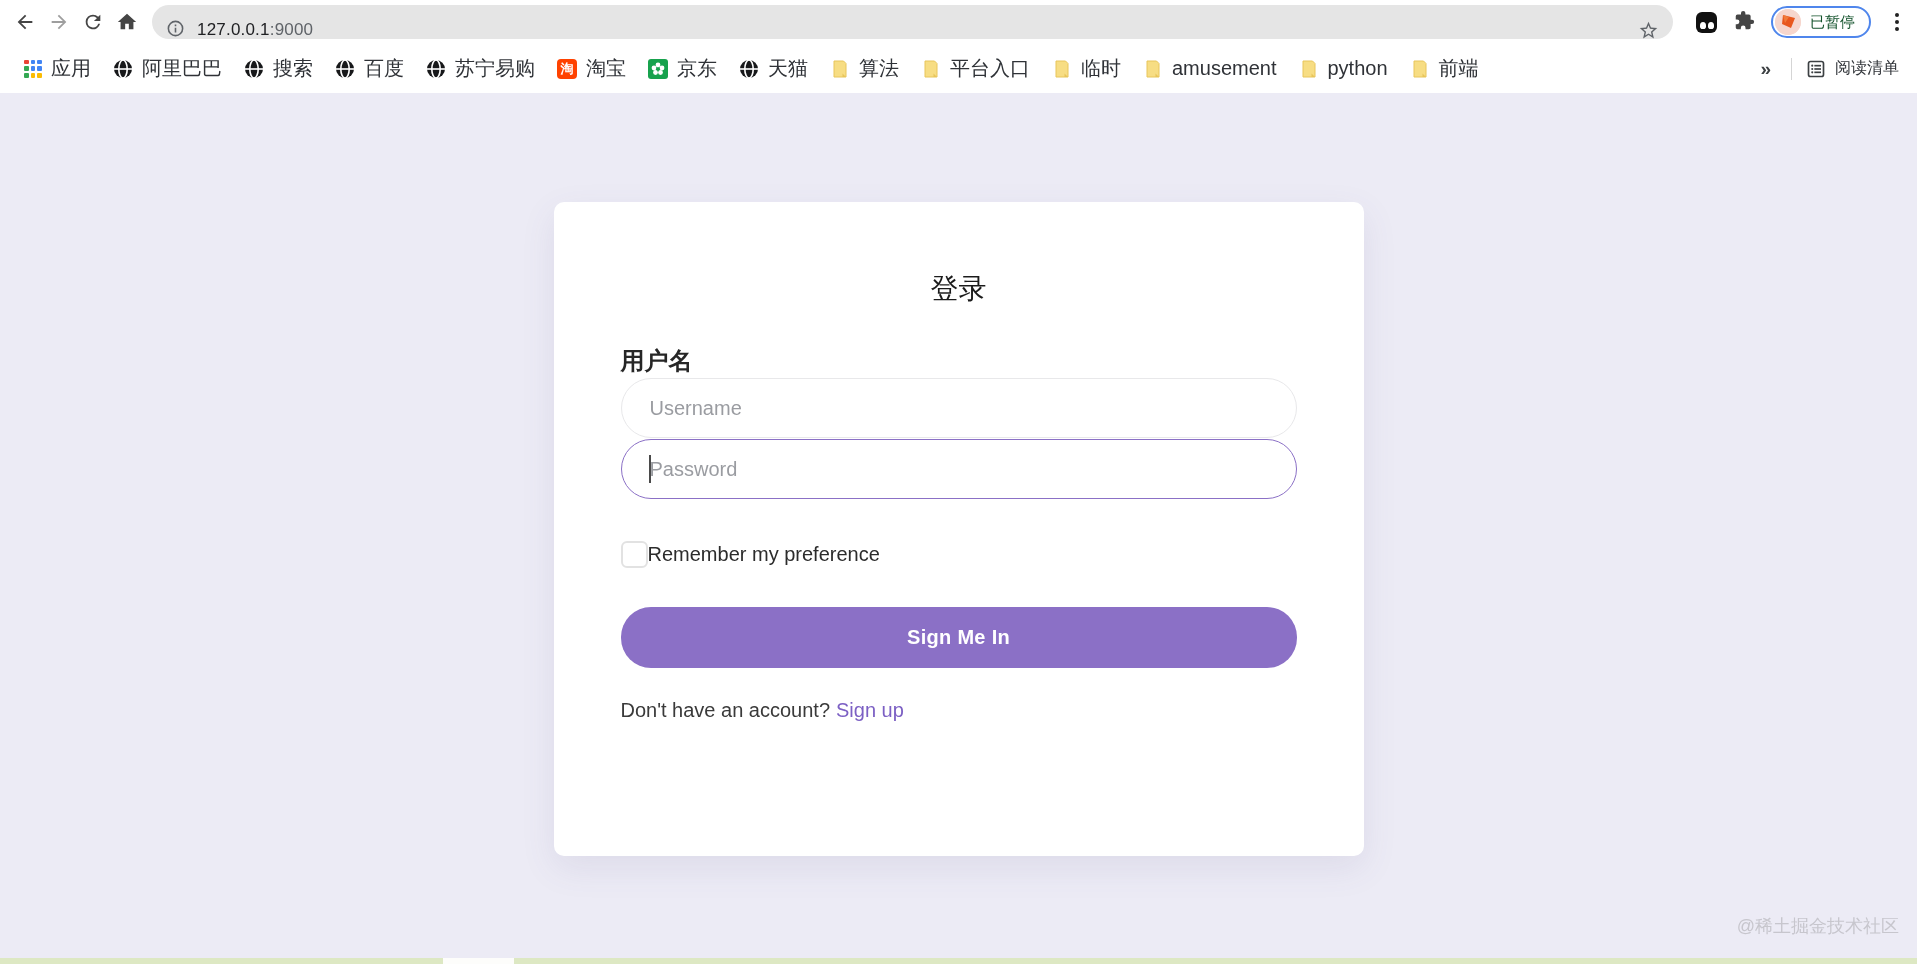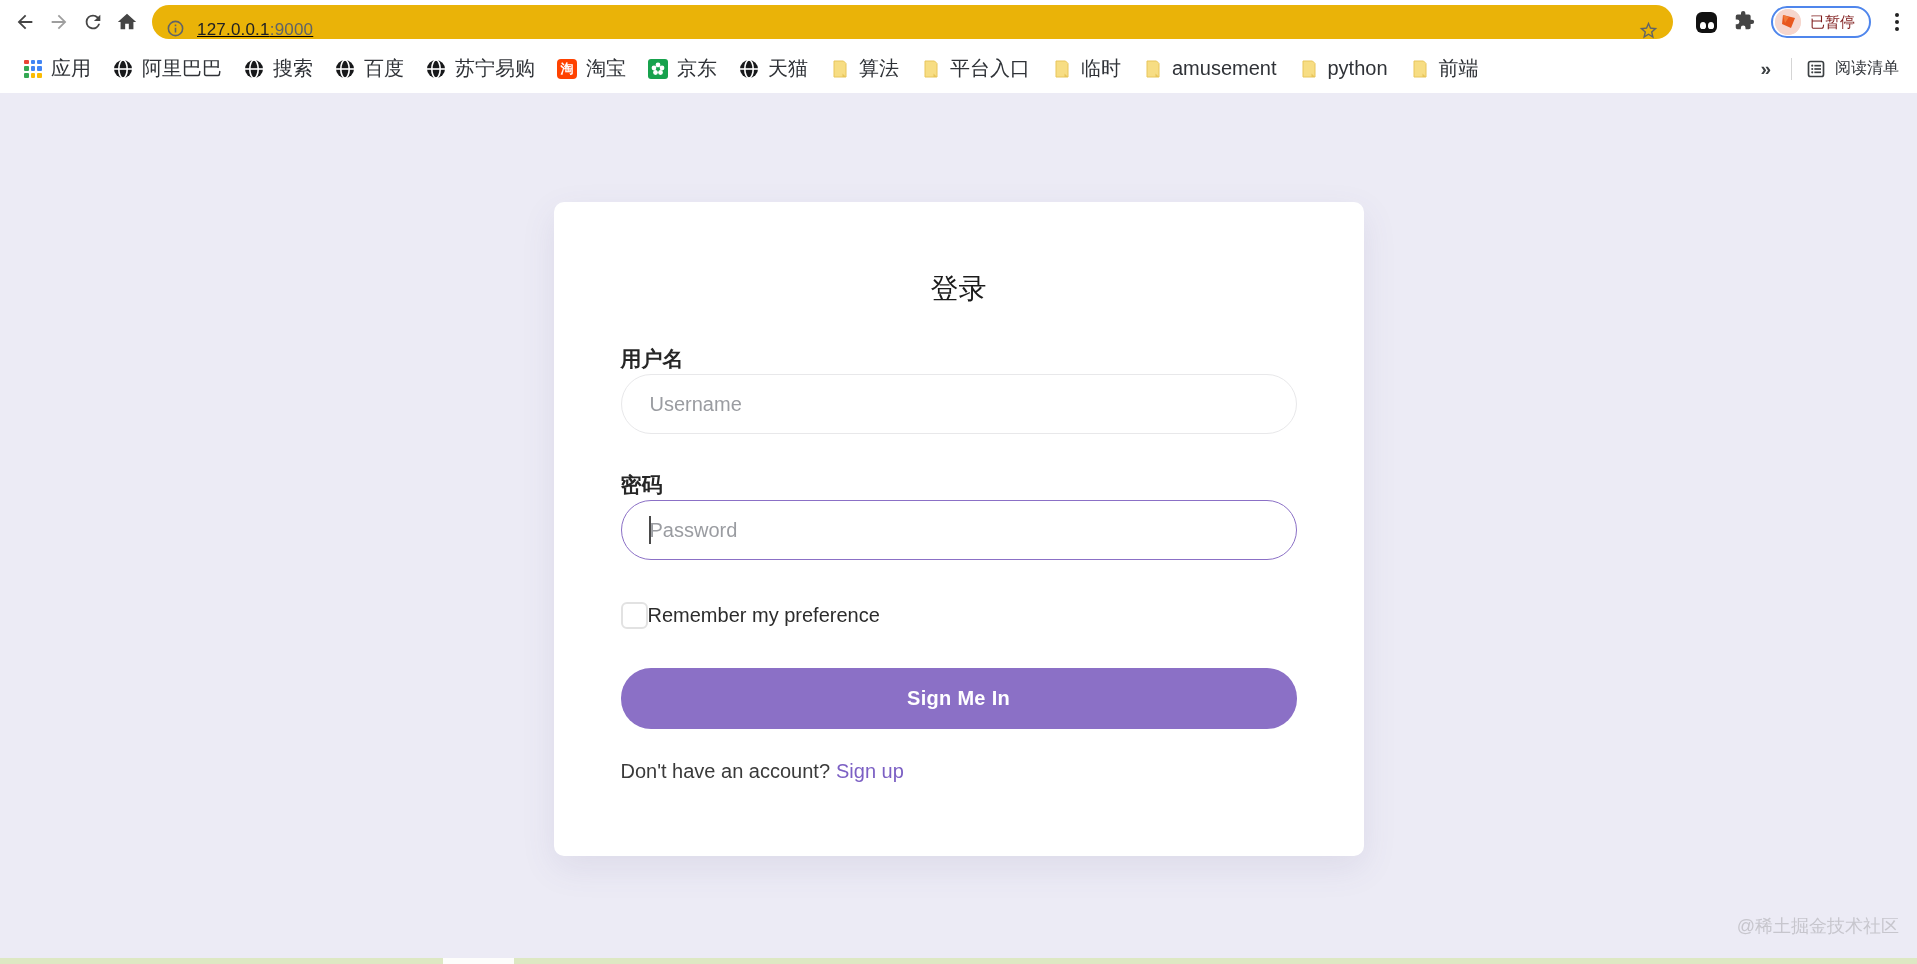--- a/index.html
+++ b/index.html
@@ -16,22 +16,22 @@
   .tool-btn {
     width: 34px; height: 34px; display: flex; align-items: center; justify-content: center;
     border-radius: 50%; flex: 0 0 auto; cursor: pointer;
   }
   .tool-btn svg { width: 22px; height: 22px; }
   .ic-dark { fill: #454545; }
   .ic-gray { fill: #9e9e9e; }
   .ic-mid  { fill: #5f6368; }
 
   .omnibox {
-    flex: 1 1 auto; height: 34px; background: #eab308; border-radius: 17px;
-    margin: 0 14px 0 8px; display: flex; align-items: center; padding: 16px 12px 0 14px; text-decoration: underline;
+    flex: 1 1 auto; height: 34px; background: #e5e5e5; border-radius: 17px;
+    margin: 0 14px 0 8px; display: flex; align-items: center; padding: 16px 12px 0 14px;
   }
   .omnibox .url { flex: 1 1 auto; font-size: 17px; color: #202124; margin-left: 12px; letter-spacing: .2px; }
   .omnibox .url .port { color: #5f6368; }
   .omni-info svg { width: 19px; height: 19px; }
   .omni-star { width: 26px; height: 26px; display:flex; align-items:center; justify-content:center; cursor:pointer; }
   .omni-star svg { width: 21px; height: 21px; }
 
   .ext-dots {
     width: 21px; height: 21px; border-radius: 6px; background: #111;
     display: flex; align-items: flex-end; justify-content: center; gap: 2px;
@@ -44,21 +44,21 @@
 
   .profile-chip {
     display: flex; align-items: center; height: 32px; border: 2px solid #4f86ec;
     border-radius: 16px; background: #fff; padding: 0 14px 0 2px; margin: 0 8px; cursor: pointer;
   }
   .avatar {
     width: 26px; height: 26px; border-radius: 50%; background: #f6d6cd; position: relative;
     overflow: hidden; margin-right: 9px; flex: 0 0 auto;
   }
   .avatar svg { width: 26px; height: 26px; }
-  .profile-chip .status { font-size: 15px; color: #7f1d1d; white-space: nowrap; }
+  .profile-chip .status { font-size: 15px; color: #14532d; white-space: nowrap; }
 
   .kebab { width: 20px; display: flex; flex-direction: column; align-items: center; gap: 3px;
            margin-left: 8px; cursor: pointer; padding: 4px 0; }
   .kebab i { width: 4px; height: 4px; border-radius: 50%; background: #222; }
 
   
   .bookmarks {
     height: 49px; background: #fff; display: flex; align-items: center;
     padding: 0 14px 0 16px; flex: 0 0 auto;
   }
@@ -92,21 +92,21 @@
   
   .content {
     flex: 1 1 auto; background: var(--page-bg, #ecebf5); position: relative; overflow: hidden;
   }
   .card {
     width: 810px; height: 654px; background: #fff; border-radius: 10px;
     margin: 109px auto 0; padding: 68px 67px 0;
     box-shadow: 0 12px 34px rgba(90, 80, 140, 0.10);
   }
   .card-title { text-align: center; font-size: 28px; font-weight: 400; color: #1b1b1b; }
-  .field-label { display: block; font-size: 21px; font-weight: bold; color: #262626; margin-top: 37px; }
+  .field-label { display: block; font-size: 24px; font-weight: bold; color: #262626; margin-top: 37px; }
   .field-wrap { position: relative; margin-top: 1px; }
   .text-input {
     width: 100%; height: 60px; border: 1px solid #e8e8ea; border-radius: 30px;
     padding: 0 28px; font-size: 20px; color: #222; background: #fff; outline: none;
     font-family: "Liberation Sans", "DejaVu Sans", sans-serif;
   }
   .text-input::placeholder { color: #9a9ca1; opacity: 1; }
   .text-input.focused { border: 1.6px solid var(--accent-purple, #8b70c6); }
   .caret { position: absolute; left: 28px; top: 16px; width: 2px; height: 28px; background: #4a4a4a; }
 
@@ -363,21 +363,20 @@
 
   <div class="content">
     <div class="card">
       <div class="card-title">登录</div>
 
       <label class="field-label">用户名</label>
       <div class="field-wrap">
         <input class="text-input" type="text" placeholder="Username" style="">
       </div>
 
-      <label class="field-label">密码</label>
       <div class="field-wrap">
         <input class="text-input focused" type="text" placeholder="Password" style="">
         <div class="caret"></div>
       </div>
 
       <div class="remember-row">
         <div class="checkbox" role="checkbox" aria-checked="false"></div>
         <span class="remember-text">Remember my preference</span>
       </div>
 

